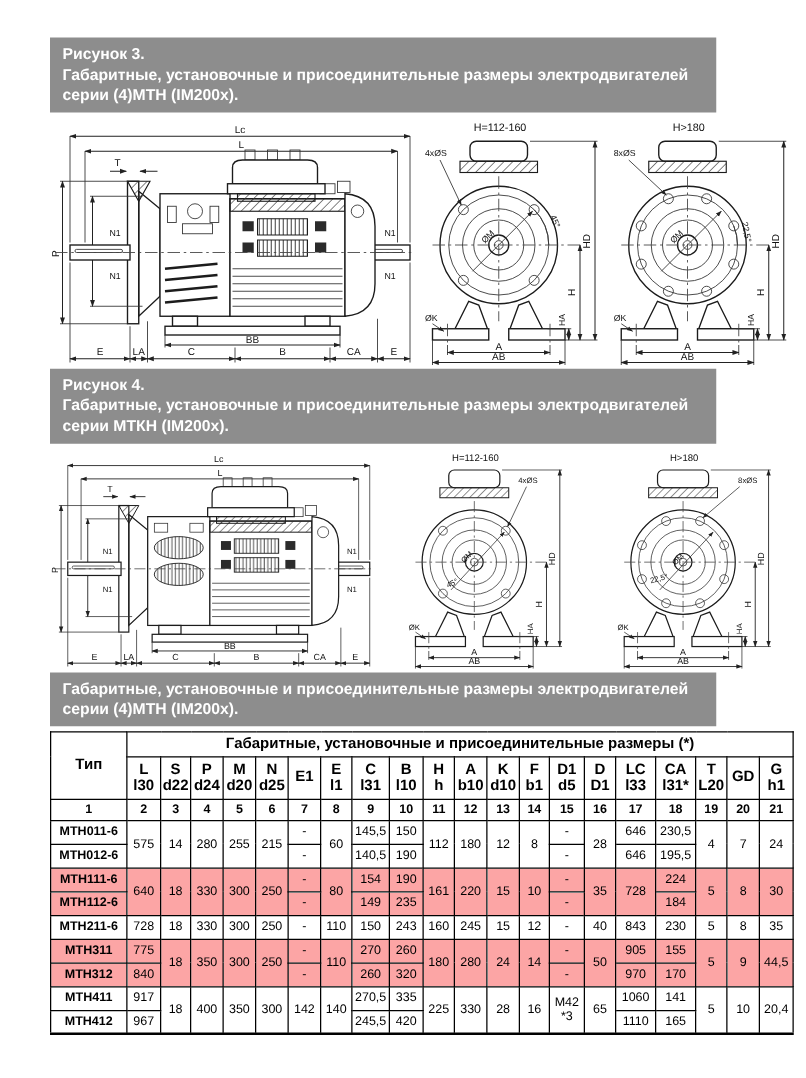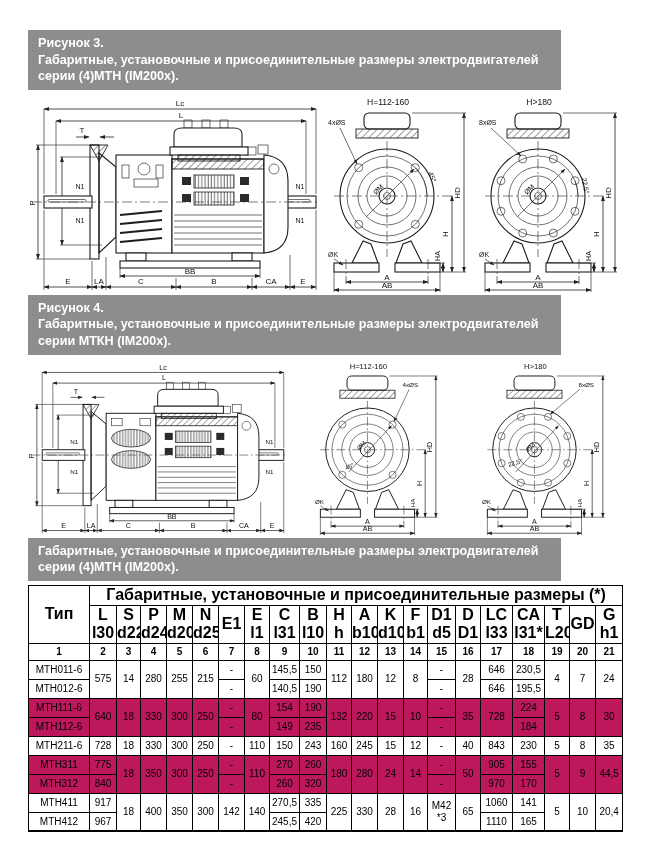--- a/index.html
+++ b/index.html
@@ -1,42 +1,42 @@
 <!DOCTYPE html>
 <html><head>
 <meta charset="utf-8">
 <style>
   html,body{margin:0;padding:0;background:#fff;}
   body{width:645px;height:862px;font-family:"Liberation Sans",sans-serif;color:#000;overflow:hidden;}
-  .page{padding:30px 0 0 28px;}
+  .page{padding:30px 0 0 40px;}
   .banner{width:513px;background:#8d8d8d;color:#fff;font-weight:bold;font-size:12.6px;line-height:1.32;padding:5px 10px;}
   .banner span{display:block;}
   .figure{width:597px;display:flex;justify-content:space-between;align-items:flex-start;padding:5px 0 3px 0;}
   svg{display:block;}
   svg .part{stroke:#1c1c1c;stroke-width:1.1;fill:none;}
   svg .fillw{fill:#fff;}
   svg .thin{stroke:#333;stroke-width:0.7;fill:none;}
   svg .dimline{stroke:#222;stroke-width:0.8;fill:none;}
   svg .cl{stroke:#444;stroke-width:0.7;fill:none;stroke-dasharray:10 3 2 3;}
   svg .hatched{fill:url(#hx);stroke:#1c1c1c;stroke-width:0.9;}
   svg .vhatch{fill:url(#vx);stroke:#1c1c1c;stroke-width:0.8;}
   svg .dark{fill:#2b2b2b;stroke:none;}
   svg .louv{stroke:#1c1c1c;stroke-width:2.2;}
   svg text.dim{font-family:"Liberation Sans",sans-serif;font-size:8px;fill:#111;}
   svg text.cap{font-size:8.6px;}
   svg text.tiny{font-size:7px;}
   table.dims{border-collapse:collapse;width:594px;margin-top:4px;table-layout:fixed;border:1px solid #000;border-bottom:2px solid #000;}
   table.dims th,table.dims td{border:1px solid #000;text-align:center;vertical-align:middle;padding:0;font-size:10px;line-height:1.15;overflow:hidden;}
-  table.dims th{font-weight:bold;font-size:16px;}
+  table.dims th{font-weight:bold;font-size:12px;}
   tr.hspan th{height:19px;}
   tr.hcols th{height:33px;}
   tr.hnums th{height:16px;font-size:10px;}
   tr.body{height:19px;}
-  tr.shade td{background:#be185d;}
-  td.typ{font-size:10px;}
+  tr.shade td{background:#fca5a5;}
+  td.typ{font-size:10px;font-weight:bold;}
   .h-top,.h-sub{display:block;}
 </style>
 </head>
 <body>
 
 <svg width="0" height="0" style="position:absolute">
   <defs>
     <pattern id="hx" width="5" height="5" patternUnits="userSpaceOnUse" patternTransform="rotate(45)">
       <line x1="0" y1="0" x2="0" y2="5" stroke="#3a3a3a" stroke-width="1"></line>
     </pattern>
@@ -644,21 +644,21 @@
         <td class="typ">МТН111-6</td>
         <td rowspan="2">640</td>
         <td rowspan="2">18</td>
         <td rowspan="2">330</td>
         <td rowspan="2">300</td>
         <td rowspan="2">250</td>
         <td>-</td>
         <td rowspan="2">80</td>
         <td>154</td>
         <td>190</td>
-        <td rowspan="2">132</td>
+        <td rowspan="2">161</td>
         <td rowspan="2">220</td>
         <td rowspan="2">15</td>
         <td rowspan="2">10</td>
         <td>-</td>
         <td rowspan="2">35</td>
         <td rowspan="2">728</td>
         <td>224</td>
         <td rowspan="2">5</td>
         <td rowspan="2">8</td>
         <td rowspan="2">30</td>

